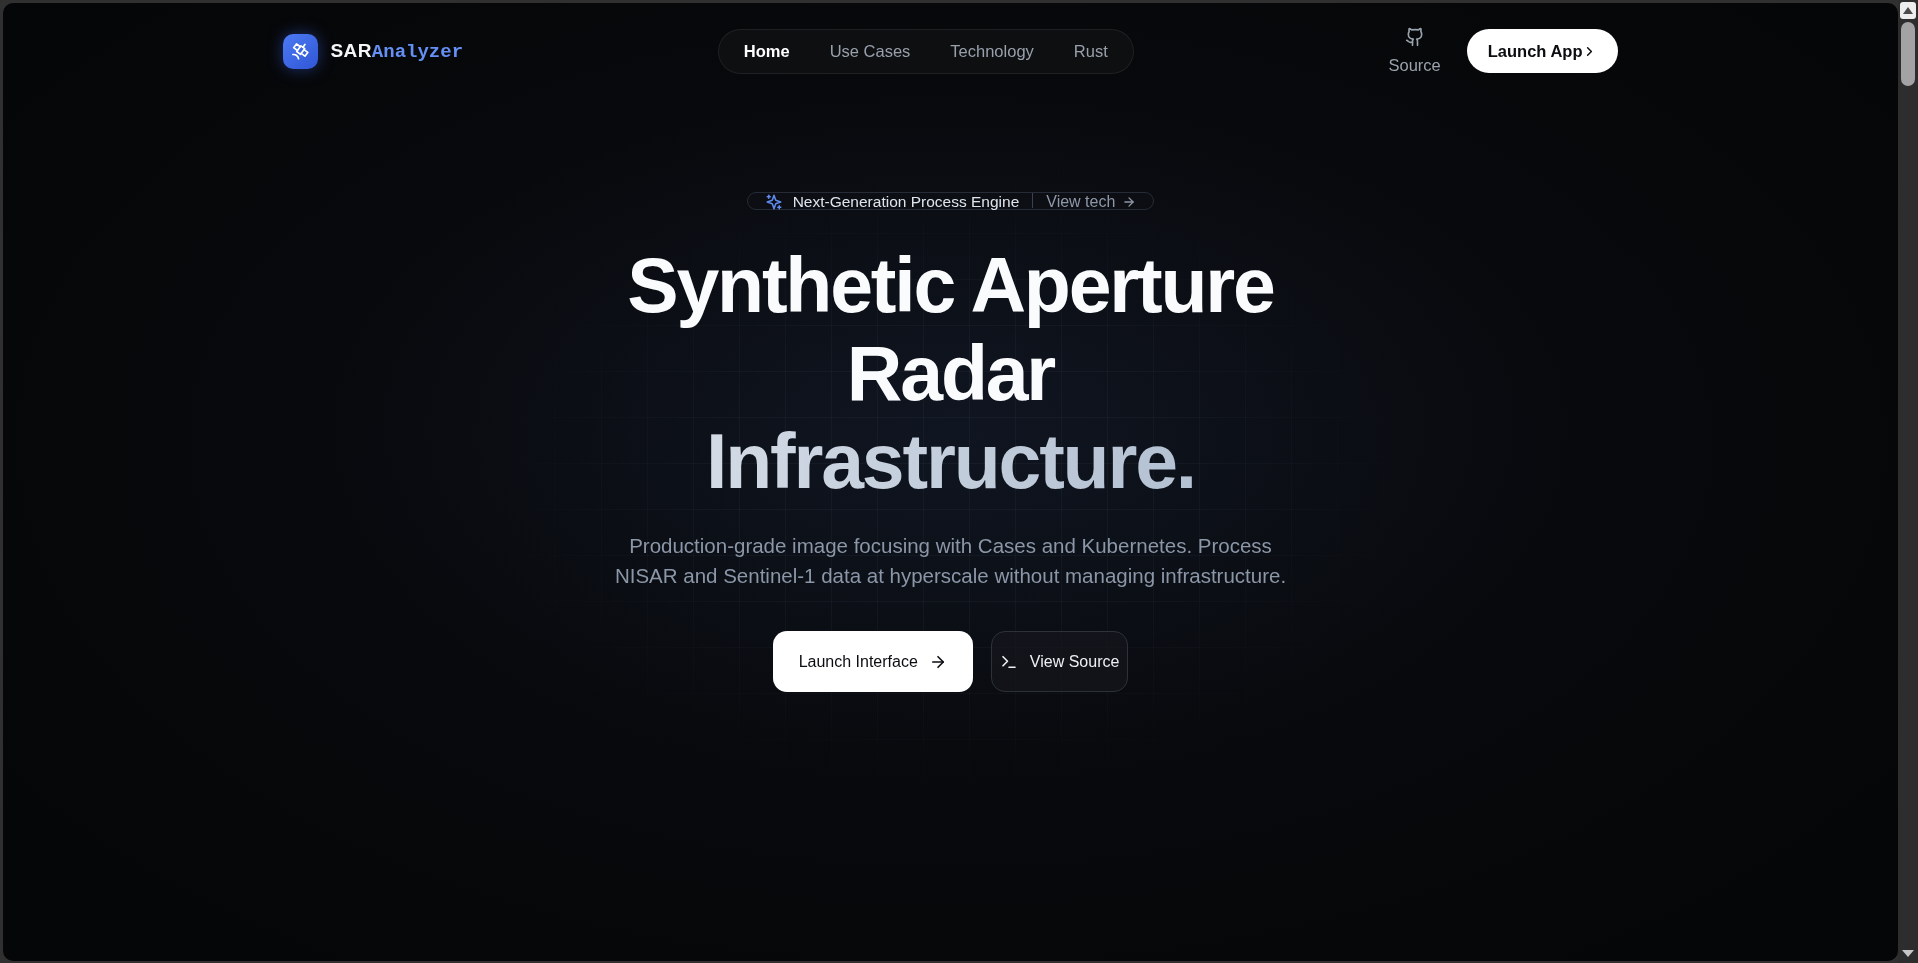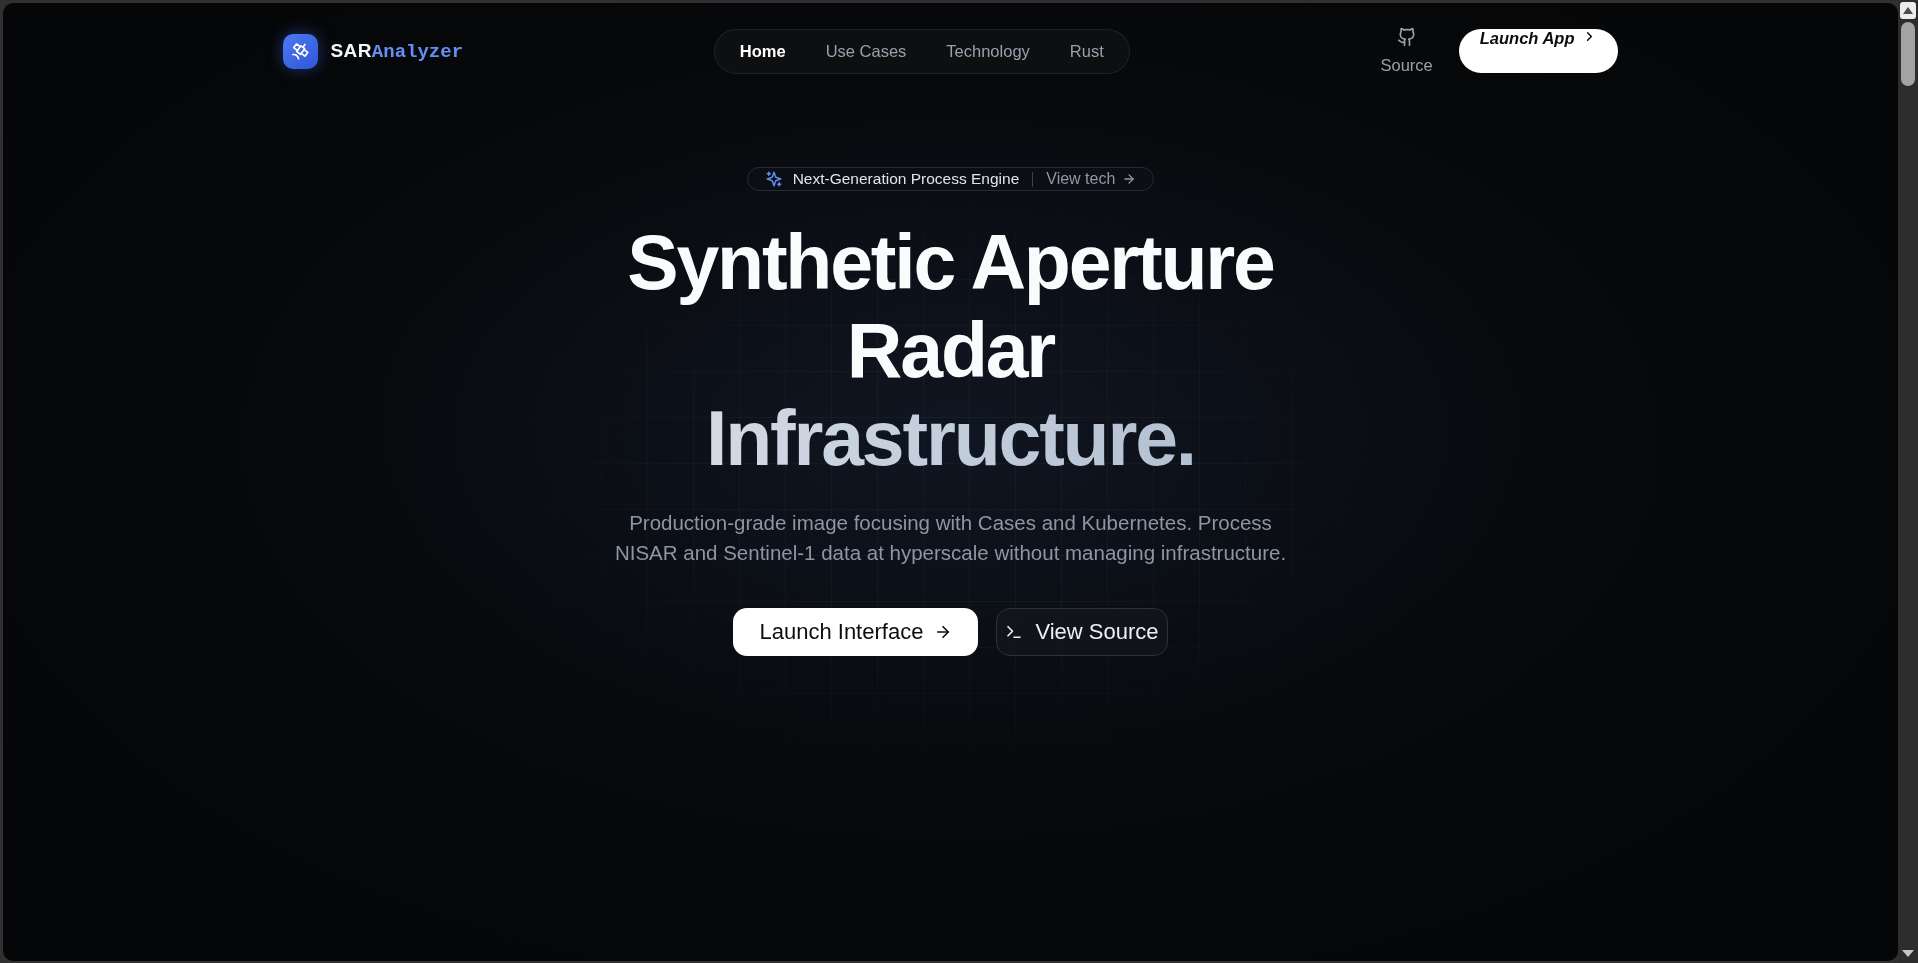--- a/index.html
+++ b/index.html
@@ -57,31 +57,30 @@
     text-decoration:none; border-radius:999px; cursor:pointer; white-space:nowrap;
   }
   .nav-item.active { color:#ffffff; font-weight:600; }
 
   .header-right { display:flex; align-items:center; gap:26px; }
   .source-link {
     display:flex; align-items:center; gap:9px; cursor:pointer;
     color:#9aa2ad; font-size:16.5px; text-decoration:none;flex-direction:column;
   }
   .launch-app {
-    display:flex; gap:8px; cursor:pointer;
+    display:flex; align-items:center; gap:0; cursor:pointer;
     background:#ffffff; color:#0b0d10; border:none; border-radius:999px;
     height:44px; padding:0 21px; font-size:16.5px; font-weight:600;
     font-family:"Liberation Sans", sans-serif;
-    font-style:italic;
   }
 
   
   .hero { text-align:center; }
   .badge {
-    display:inline-flex; align-items:center; margin-top:92px; height:24px;
+    display:inline-flex; align-items:flex-start; margin-top:117px; height:18px;
     padding:0 17px; border-radius:999px;
     background:rgba(13,15,20,0.85); border:1px solid #262c37;
   }
   .badge-label { font-size:15.5px; font-weight:500; color:#dfe5ee; margin-left:10px; }
   .badge-divider { width:1px; height:15px; background:#3a4150; margin:0 13px; }
   .badge-link {
     display:flex; align-items:center; gap:7px; cursor:pointer;
     font-size:16px; color:#8e98a8; text-decoration:none;
   }
 
@@ -91,22 +90,22 @@
   }
   h1 .line { display:block; }
   .title-gradient {
     background:linear-gradient(90deg,#ffffff 4%,#ccd5e1 42%,#8da1bb 96%);
     -webkit-background-clip:text; background-clip:text; color:transparent;
   }
 
   .subtitle { margin-top:26px; font-size:20.5px; line-height:30px; color:#8b96a7; font-weight:400; }
 
   .cta-row { margin-top:40px; display:flex; justify-content:center; gap:18px; }
-  .btn { height:48px; display:inline-flex; align-items:center; cursor:pointer;
-         font-family:"Liberation Sans", sans-serif; font-size:22px; font-weight:500; }
+  .btn { height:61px; display:inline-flex; align-items:center; cursor:pointer;
+         font-family:"Liberation Sans", sans-serif; font-size:16px; font-weight:500; }
   .btn-primary {
     gap:11px; padding:0 26px; border:none; border-radius:14px;
     background:#ffffff; color:#0b0d10;
   }
   .btn-secondary {
     gap:12px; padding:0 8px; border-radius:14px;
     background:rgba(21,23,28,0.7); border:1px solid #2d3239; color:#eceff3;
   }
 
   

